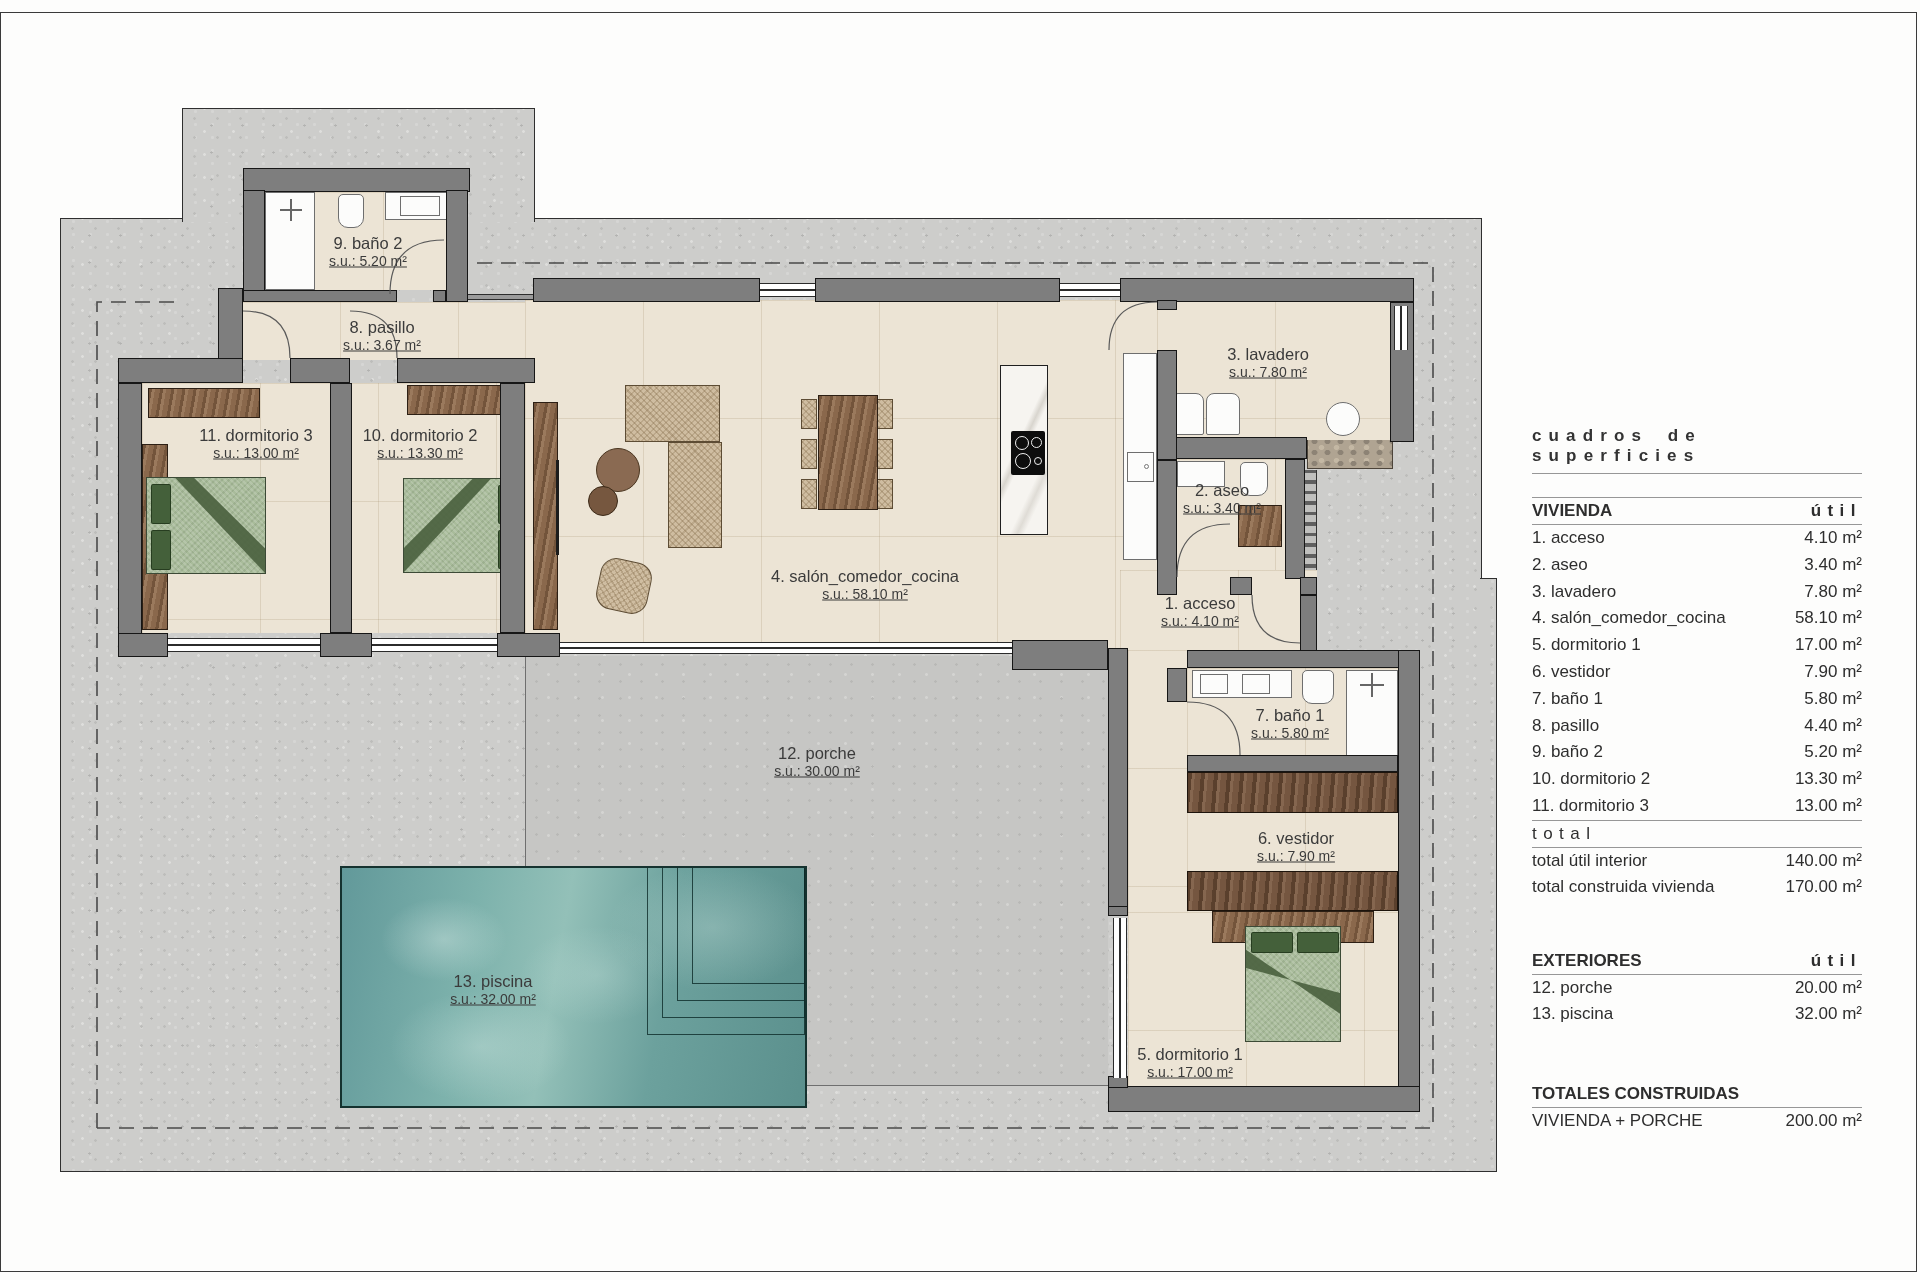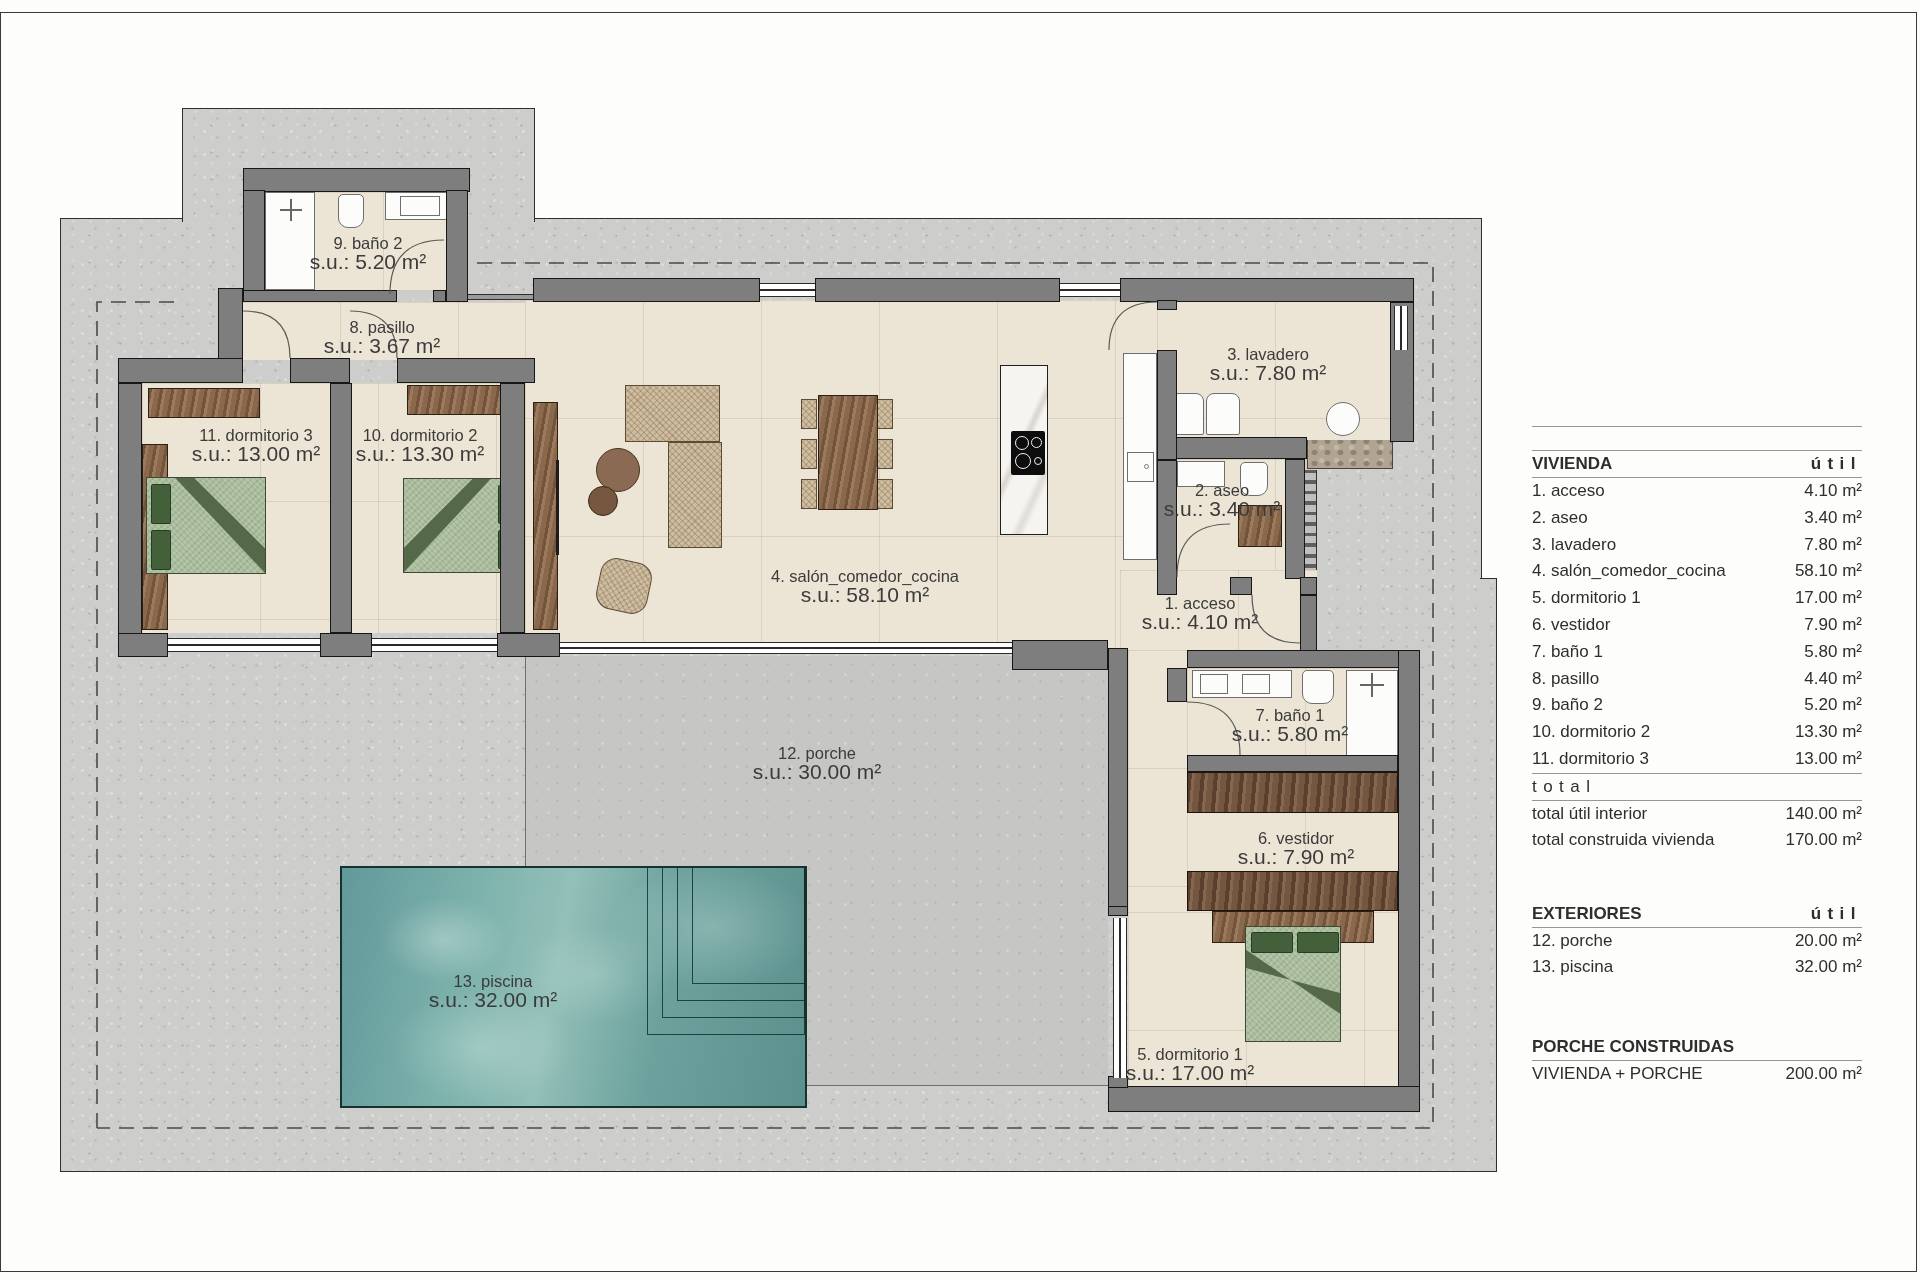--- a/index.html
+++ b/index.html
@@ -61,21 +61,21 @@
       linear-gradient(100deg,#62999a 0%,#7db2ac 28%,#93c0b8 46%,#6ca19d 68%,#5b908d 100%);}
   .pstep{z-index:9;border:1.4px solid rgba(12,42,40,.8);border-top:none;background:transparent;}
   .island{background:#f6f4f0;border:1.5px solid #1f1f1f;z-index:26;
     background-image:linear-gradient(115deg,transparent 42%,rgba(180,175,165,.45) 47%,transparent 52%,transparent 70%,rgba(180,175,165,.35) 76%,transparent 82%);}
   .cook{position:absolute;background:#0d0d0d;border-radius:2px;}
   .burner{position:absolute;border:1.6px solid #efefef;border-radius:50%;}
   .circle{border-radius:50%;}
   
   .plab{position:absolute;transform:translate(-50%,-50%);text-align:center;font-size:16.5px;
         line-height:17.5px;color:#3b3b3b;white-space:nowrap;z-index:60;}
-  .plab .a{font-size:21px;}
+  .plab .a{font-size:14px;text-decoration:underline;}
   
   #lines{position:absolute;left:0;top:0;z-index:40;pointer-events:none;}
   .dash{stroke:#4a4a4a;stroke-width:1.6;stroke-dasharray:15 9;fill:none;}
   .arc{stroke:#5a5a5a;stroke-width:1.2;fill:none;}
   
   .frame{border:1.5px solid #3a3a3a;z-index:70;pointer-events:none;}
   
   #legend{position:absolute;left:1532px;top:426px;width:330px;color:#2e2e2e;font-size:17px;z-index:65;}
   #legend .title{font-weight:bold;letter-spacing:.42em;word-spacing:.45em;font-size:17px;color:#333;margin-bottom:7px;}
   .rule{border:none;border-top:1px solid #979797;margin:0;}
@@ -305,20 +305,21 @@
   <div class="plab" style="left:817px;top:762px;">
     <div>12. porche</div>
     <div class="a">s.u.: 30.00 m²</div>
   </div>
   <div class="plab" style="left:493px;top:990px;">
     <div>13. piscina</div>
     <div class="a">s.u.: 32.00 m²</div>
   </div>
 
   <div id="legend">
+    <div class="title">cuadros de superficies</div>
     <hr class="rule">
     <div class="gap23"></div>
     <hr class="rule">
     <div class="hrow">
       <span>VIVIENDA</span>
       <span class="u">útil</span>
     </div>
     <hr class="rule">
     <div class="lrow">
         <span>1. acceso</span>
@@ -384,21 +385,21 @@
     <div class="trow">
         <span>12. porche</span>
         <span>20.00 m²</span>
       </div>
     <div class="trow">
         <span>13. piscina</span>
         <span>32.00 m²</span>
       </div>
     <div class="gap53"></div>
     <div class="hrow">
-      <span>PORCHE CONSTRUIDAS</span>
+      <span>TOTALES CONSTRUIDAS</span>
     </div>
     <hr class="rule">
     <div class="trow">
         <span>VIVIENDA + PORCHE</span>
         <span>200.00 m²</span>
       </div>
   </div>
 
 </div>
 

